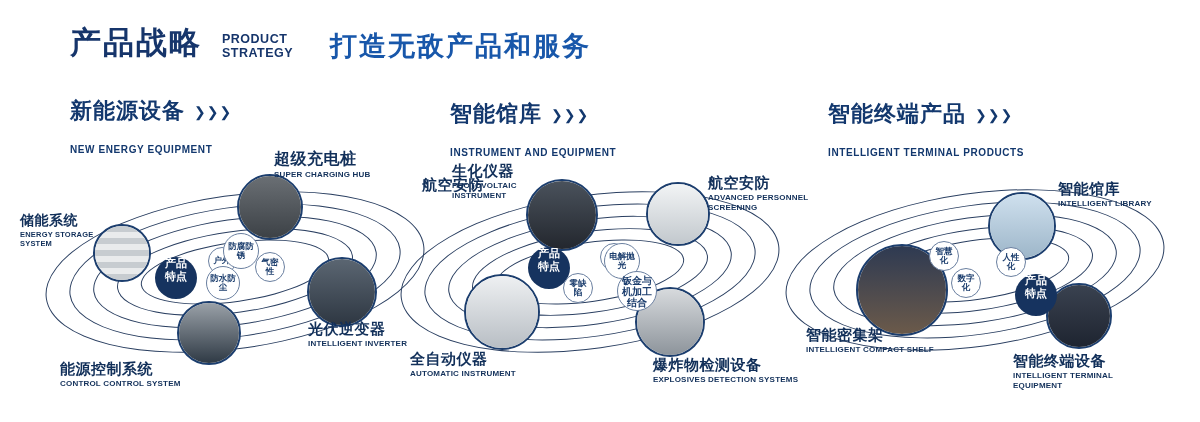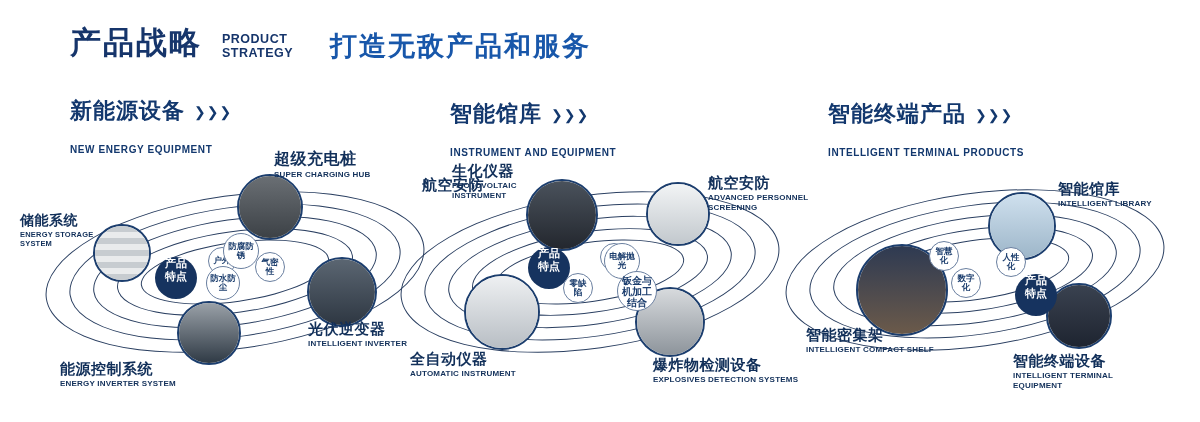--- a/index.html
+++ b/index.html
@@ -98,21 +98,21 @@
     <div class="p-label ta-l" style="left:278px;top:170px;width:130px;">
       <div class="cn">光伏逆变器</div>
       <div class="en">INTELLIGENT INVERTER</div>
     </div>
 
     <div class="node-circle" style="left:147px;top:151px;width:60px;height:60px;">
       <div class="photo" style="background:linear-gradient(180deg,#9aa1a8,#2f3a45);"></div>
     </div>
     <div class="p-label ta-c" style="left:30px;top:210px;width:160px;">
       <div class="cn">能源控制系统</div>
-      <div class="en">ENERGY INVERTER SYSTEM</div>
+      <div class="en">CONTROL CONTROL SYSTEM</div>
     </div>
 
     <div class="badge" style="left:125px;top:107px;">
       <span>产品</span>
       <span>特点</span>
     </div>
     <div class="bubble" style="left:162px;top:97px;width:28px;height:28px;margin-left:16px;">户外</div>
     <div class="bubble" style="left:193px;top:83px;width:36px;height:36px;">防腐防锈</div>
     <div class="bubble" style="left:225px;top:102px;width:30px;height:30px;">气密性</div>
     <div class="bubble" style="left:176px;top:116px;width:34px;height:34px;">防水防尘</div>

